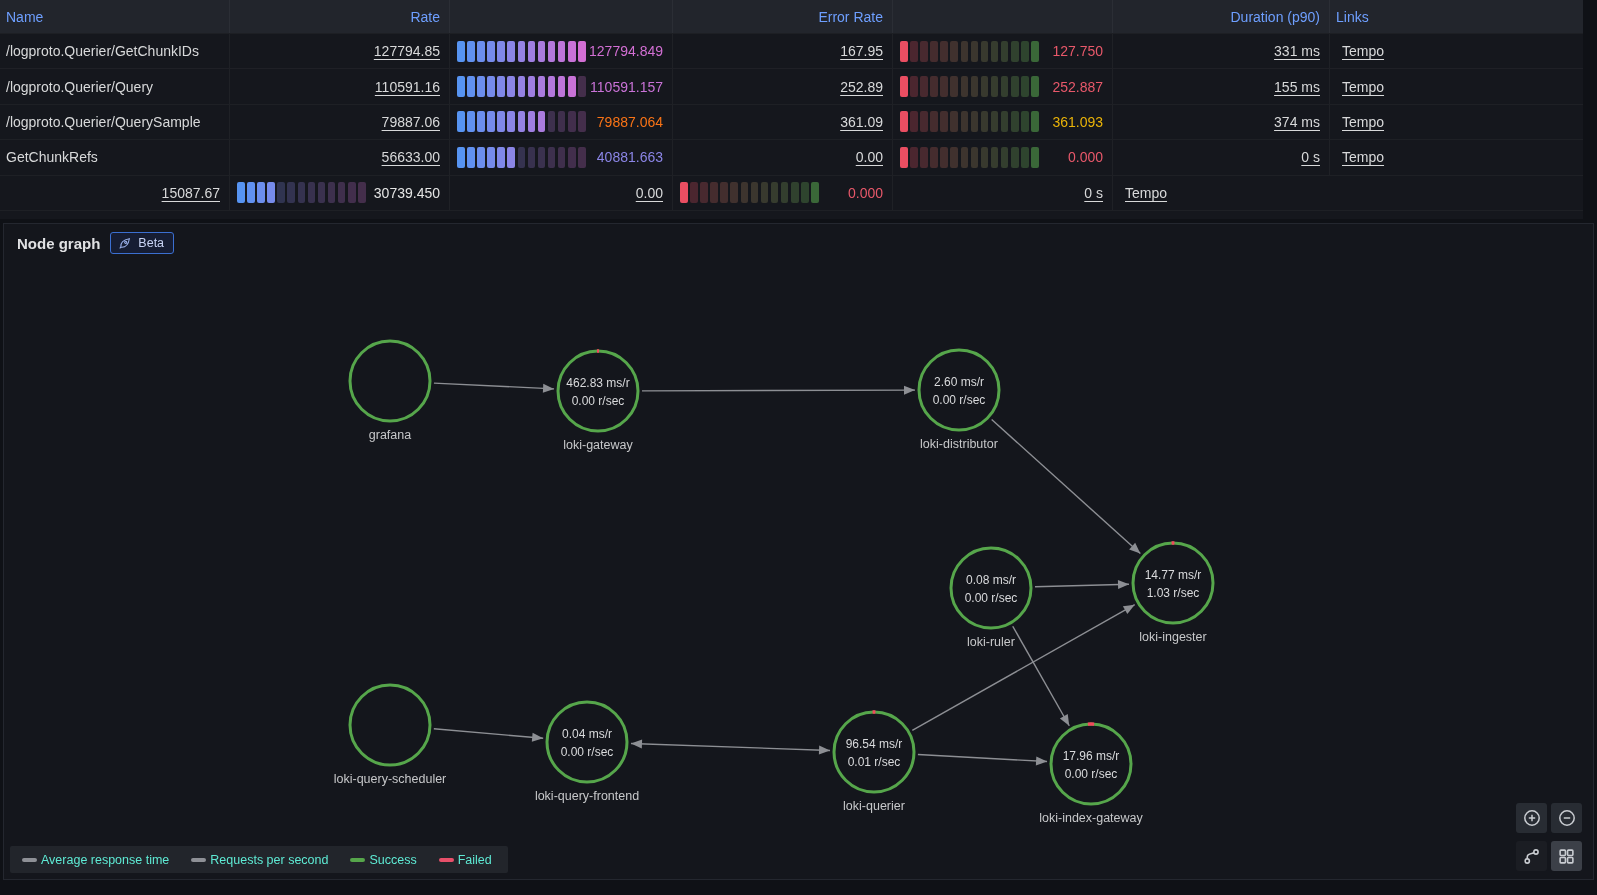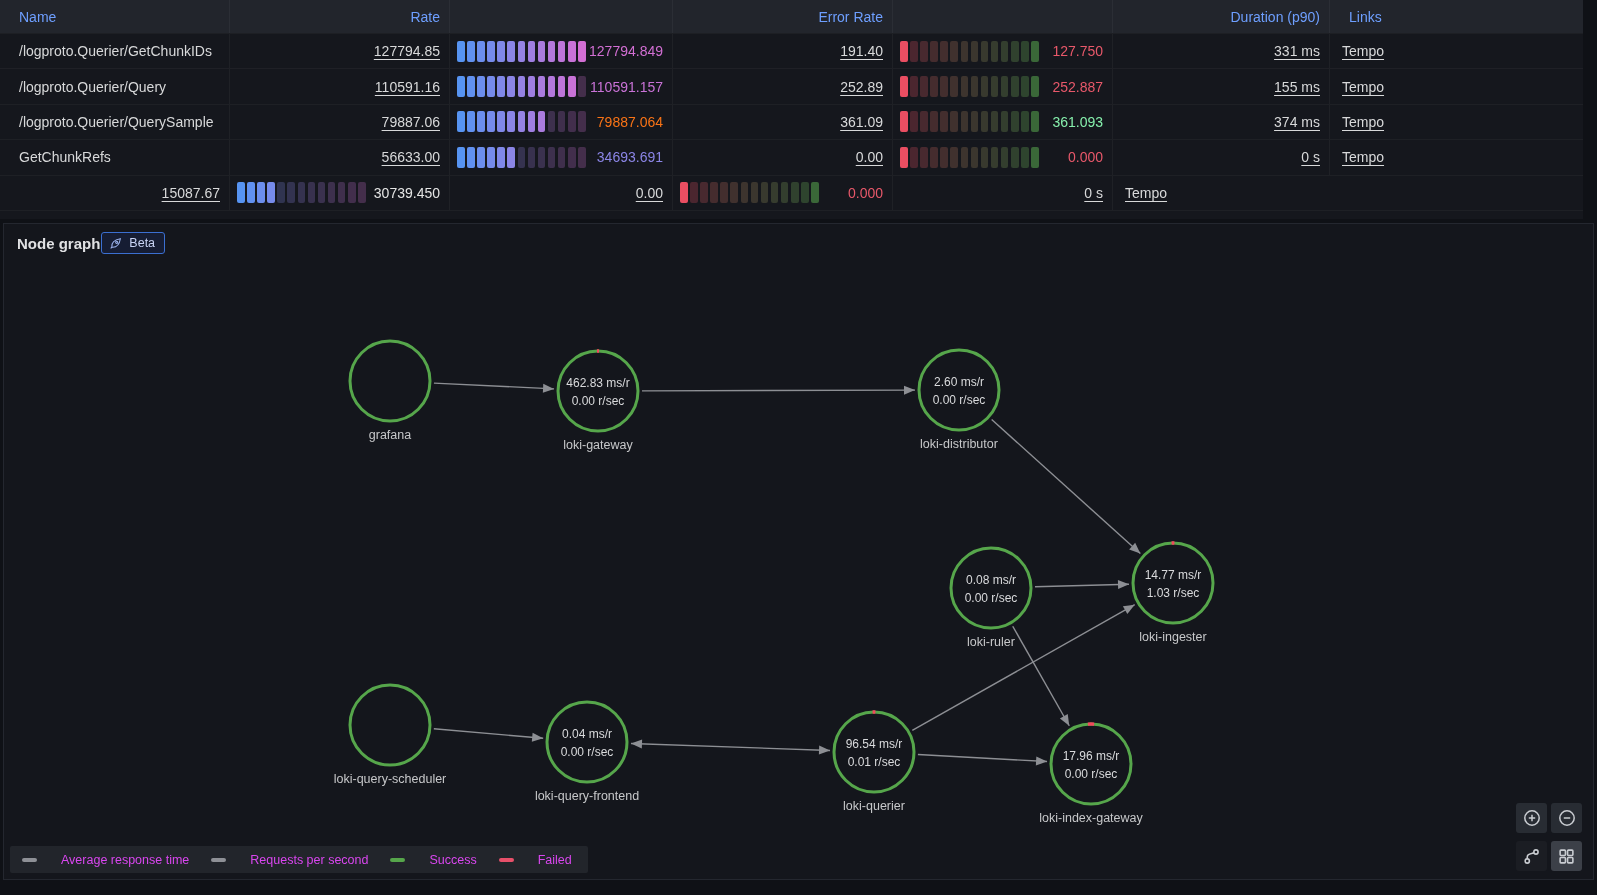--- a/index.html
+++ b/index.html
@@ -7,42 +7,42 @@
   .stage{position:relative;width:1597px;height:895px;background:#0f1116;}
 
   
   .tpanel{position:absolute;left:0;top:0;width:1583px;height:219px;background:#15171d;}
   .tgrid{display:grid;grid-template-columns:230px 220px 223px 220px 220px 217px 1fr;}
   .thead{height:33px;background:#22252c;}
   .thead .cell{color:#6e9fff;font-size:14px;}
   .cell{display:flex;align-items:center;height:100%;box-sizing:border-box;
     border-right:1px solid rgba(255,255,255,0.045);color:#d8d9da;font-size:14px;}
   .cell:last-child{border-right:none;text-align:center;}
-  .cell.left{padding-left:19px;justify-content:flex-start;}
+  .cell.left{padding-left:6px;justify-content:flex-start;}
   .cell.right{padding-right:9px;justify-content:flex-end;}
   .trow{height:34.4px;border-bottom:1px solid rgba(255,255,255,0.04);}
   .trow:first-child{border-top:1px solid rgba(255,255,255,0.03);}
   .lnk{text-decoration:underline;text-underline-offset:2.5px;cursor:pointer;color:#d8d9da;}
   .gaugecell{padding-left:7px;padding-right:9px;}
   .gbar{display:flex;gap:2.6px;align-items:center;}
   .gseg{width:7.5px;height:21px;border-radius:2px;}
   .gval{margin-left:auto;font-size:14px;}
 
   
   .npanel{position:absolute;left:3px;top:223px;width:1591px;height:657px;background:#14161c;
     border:1px solid #24272f;box-sizing:border-box;}
-  .ptitle{position:absolute;left:13px;top:8px;display:flex;align-items:center;gap:1px;z-index:5;}
+  .ptitle{position:absolute;left:13px;top:8px;display:flex;align-items:center;gap:10px;z-index:5;}
   .ptitle .t{color:#e0e1e3;font-size:15px;font-weight:700;}
   .beta{display:flex;align-items:center;gap:6px;border:1px solid #3b6fd1;background:#161d33;
     color:#c9d4f5;font-size:12.5px;padding:3px 9px 3px 7px;border-radius:3px;cursor:pointer;}
   .graph{position:absolute;left:0;top:0;}
 
   .legend{position:absolute;left:6px;top:622px;height:27px;background:#22252b;border-radius:2px;
     display:flex;align-items:center;padding:0 16px 0 12px;gap:22px;z-index:4;}
-  .litem{display:flex;align-items:center;gap:24px;color:#d946ef;font-size:12.5px;white-space:nowrap;}
+  .litem{display:flex;align-items:center;gap:4px;color:#5eead4;font-size:12.5px;white-space:nowrap;}
   .ldash{width:15px;height:4px;border-radius:2px;display:inline-block;}
 
   .ctrl{position:absolute;width:31px;height:30px;border-radius:3px;display:flex;align-items:center;
     justify-content:center;cursor:pointer;z-index:4;}
   .ctrl.dark{background:#282c33;}
   .ctrl.ghost{background:rgba(255,255,255,0.03);}
   .ctrl.active{background:#3c4048;}
   .ctrl svg{stroke:#c9ccd1;fill:none;stroke-width:1.5;}
 </style>
 </head>
@@ -78,21 +78,21 @@
               <span class="gseg" style="background: rgb(159, 126, 225);"></span>
               <span class="gseg" style="background: rgb(170, 123, 222);"></span>
               <span class="gseg" style="background: rgb(180, 120, 220);"></span>
               <span class="gseg" style="background: rgb(190, 117, 217);"></span>
               <span class="gseg" style="background: rgb(201, 114, 215);"></span>
               <span class="gseg" style="background: rgb(211, 111, 212);"></span>
             </div>
             <span class="gval" style="color: rgb(211, 111, 212);">127794.849</span>
           </div>
           <div class="cell right">
-            <span class="lnk">191.40</span>
+            <span class="lnk">167.95</span>
           </div>
           <div class="cell gaugecell">
             <div class="gbar">
               <span class="gseg" style="background: rgb(234, 78, 98);"></span>
               <span class="gseg" style="background: rgb(75, 38, 47);"></span>
               <span class="gseg" style="background: rgb(72, 41, 47);"></span>
               <span class="gseg" style="background: rgb(69, 44, 46);"></span>
               <span class="gseg" style="background: rgb(67, 46, 46);"></span>
               <span class="gseg" style="background: rgb(64, 49, 46);"></span>
               <span class="gseg" style="background: rgb(61, 52, 46);"></span>
@@ -201,21 +201,21 @@
               <span class="gseg" style="background: rgb(64, 49, 46);"></span>
               <span class="gseg" style="background: rgb(61, 52, 46);"></span>
               <span class="gseg" style="background: rgb(59, 54, 46);"></span>
               <span class="gseg" style="background: rgb(56, 57, 46);"></span>
               <span class="gseg" style="background: rgb(54, 60, 46);"></span>
               <span class="gseg" style="background: rgb(51, 62, 46);"></span>
               <span class="gseg" style="background: rgb(48, 65, 46);"></span>
               <span class="gseg" style="background: rgb(46, 68, 46);"></span>
               <span class="gseg" style="background: rgb(58, 103, 56);"></span>
             </div>
-            <span class="gval" style="color: #86efac;">361.093</span>
+            <span class="gval" style="color: #eab308;">361.093</span>
           </div>
           <div class="cell right">
             <span class="lnk">374 ms</span>
           </div>
           <div class="cell left" style="padding-left: 12px;">
             <span class="lnk">Tempo</span>
           </div>
         </div>
         <div class="tgrid trow">
           <div class="cell left">GetChunkRefs</div>
@@ -231,21 +231,21 @@
               <span class="gseg" style="background: rgb(128, 136, 232);"></span>
               <span class="gseg" style="background: rgb(139, 133, 230);"></span>
               <span class="gseg" style="background: rgb(53, 50, 79);"></span>
               <span class="gseg" style="background: rgb(56, 49, 78);"></span>
               <span class="gseg" style="background: rgb(58, 49, 78);"></span>
               <span class="gseg" style="background: rgb(61, 48, 77);"></span>
               <span class="gseg" style="background: rgb(63, 47, 76);"></span>
               <span class="gseg" style="background: rgb(66, 46, 76);"></span>
               <span class="gseg" style="background: rgb(68, 46, 75);"></span>
             </div>
-            <span class="gval" style="color: rgb(139, 133, 230);">34693.691</span>
+            <span class="gval" style="color: rgb(139, 133, 230);">40881.663</span>
           </div>
           <div class="cell right">
             <span class="lnk">0.00</span>
           </div>
           <div class="cell gaugecell">
             <div class="gbar">
               <span class="gseg" style="background: rgb(234, 78, 98);"></span>
               <span class="gseg" style="background: rgb(75, 38, 47);"></span>
               <span class="gseg" style="background: rgb(72, 41, 47);"></span>
               <span class="gseg" style="background: rgb(69, 44, 46);"></span>

